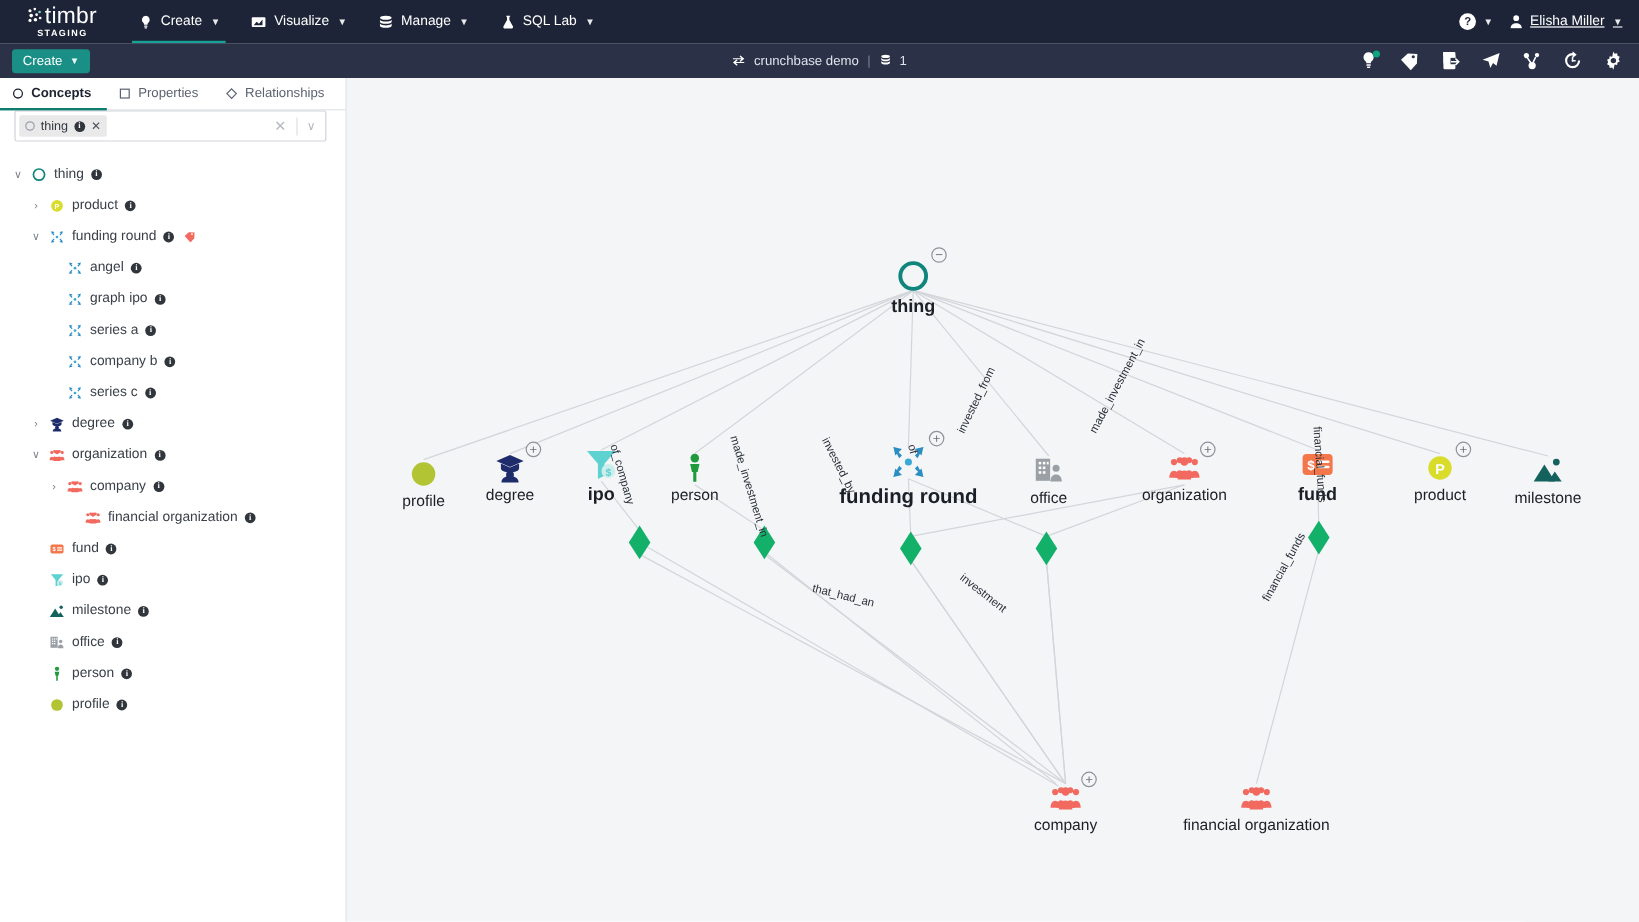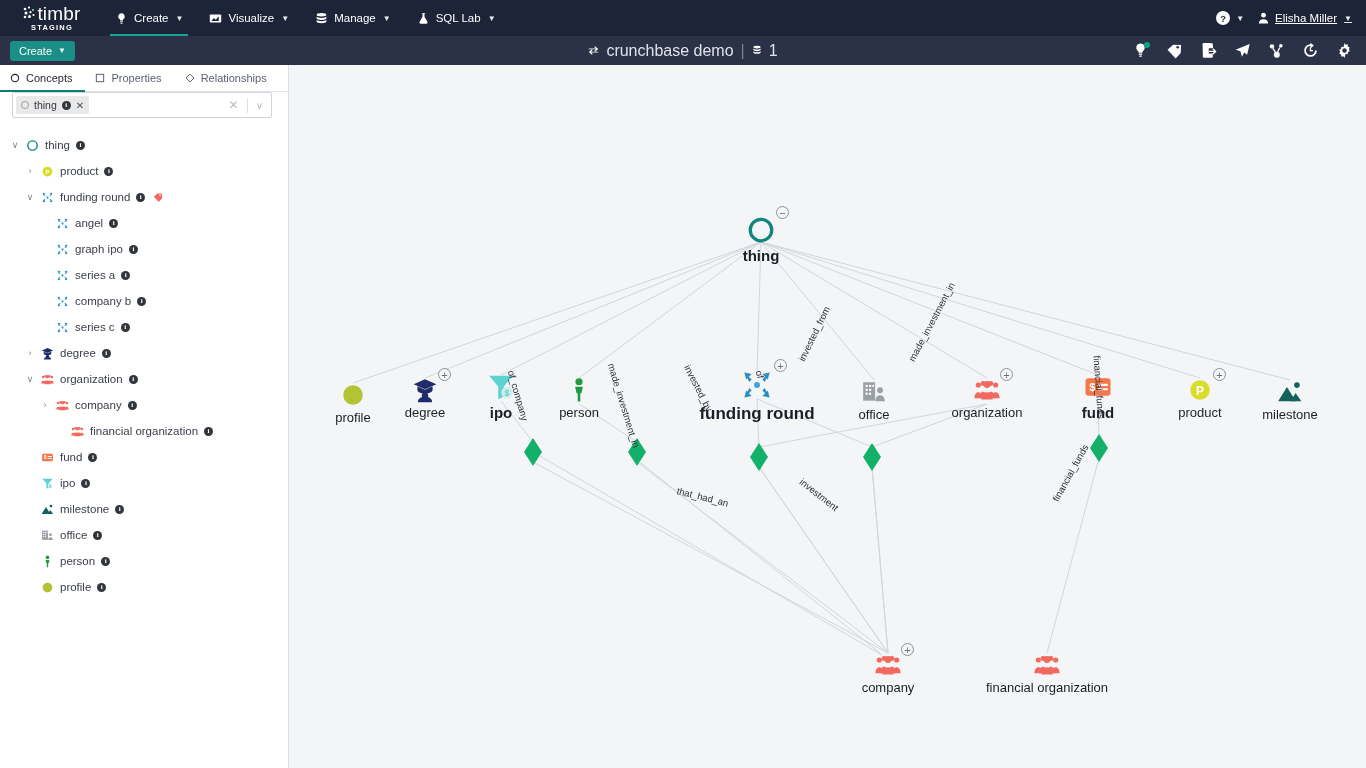--- a/index.html
+++ b/index.html
@@ -76,21 +76,21 @@
     margin-left: 10px;
     height: 20px; padding: 0 9px;
     background: #1a8f86; color: #ffffff;
     border-radius: 3px; font-size: 11px;
     display: flex; align-items: center; gap: 5px;
     cursor: pointer;
   }
   .subbar-center {
     position: absolute; left: 0; right: 0; margin: 0 auto;
     width: 320px; display: flex; align-items: center; justify-content: center;
-    gap: 7px; font-size: 16px; color: #dfe3ec;
+    gap: 7px; font-size: 11px; color: #dfe3ec;
   }
   .subbar-sep { color: #7a8199; }
   .subbar-right {
     margin-left: auto; display: flex; align-items: center; gap: 17px;
     padding-right: 13px;
   }
   .bar-ico { width: 17px; height: 17px; cursor: pointer; position: relative; }
   .bar-ico svg { display: block; }
   .dot-badge {
     position: absolute; right: -1px; top: 0px;
@@ -108,21 +108,21 @@
   .tabs {
     height: 27px; display: flex; align-items: flex-end;
     border-bottom: 1px solid #e2e4e8;
   }
   .tab {
     display: flex; align-items: center; gap: 6px;
     height: 27px; padding: 0 13px 0 10px;
     font-size: 11px; color: #5b6270; cursor: pointer;
     position: relative;
   }
-  .tab.active { color: #1d2330; font-weight: 400; }
+  .tab.active { color: #1d2330; font-weight: 700; }
   .tab.active::after {
     content: ""; position: absolute; left: 0; right: 0; bottom: -1px;
     height: 2px; background: #0e7c6e;
   }
   .tab-glyph { width: 10px; height: 10px; display: inline-block; }
 
   .filter-label {
     font-size: 11px; color: #3d4350;
     padding: 12px 0 5px 12px;
   }

